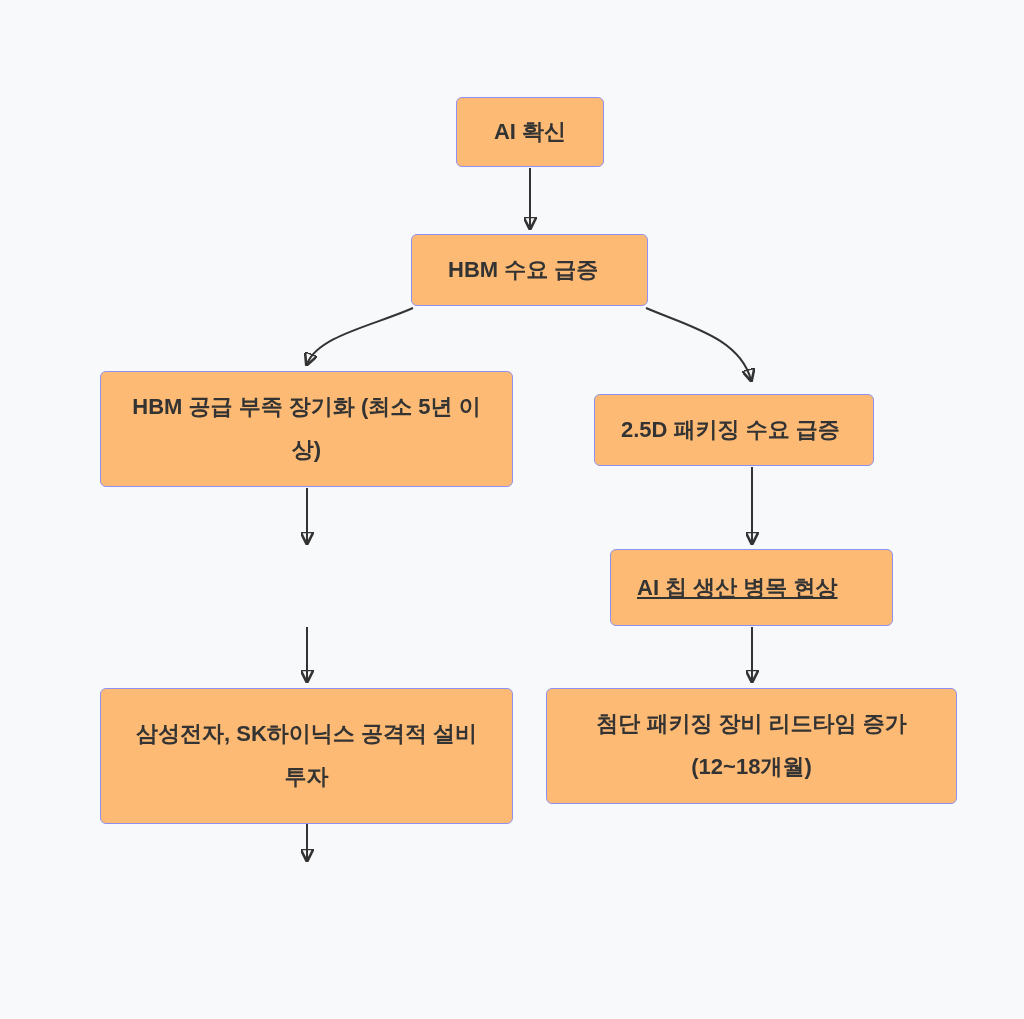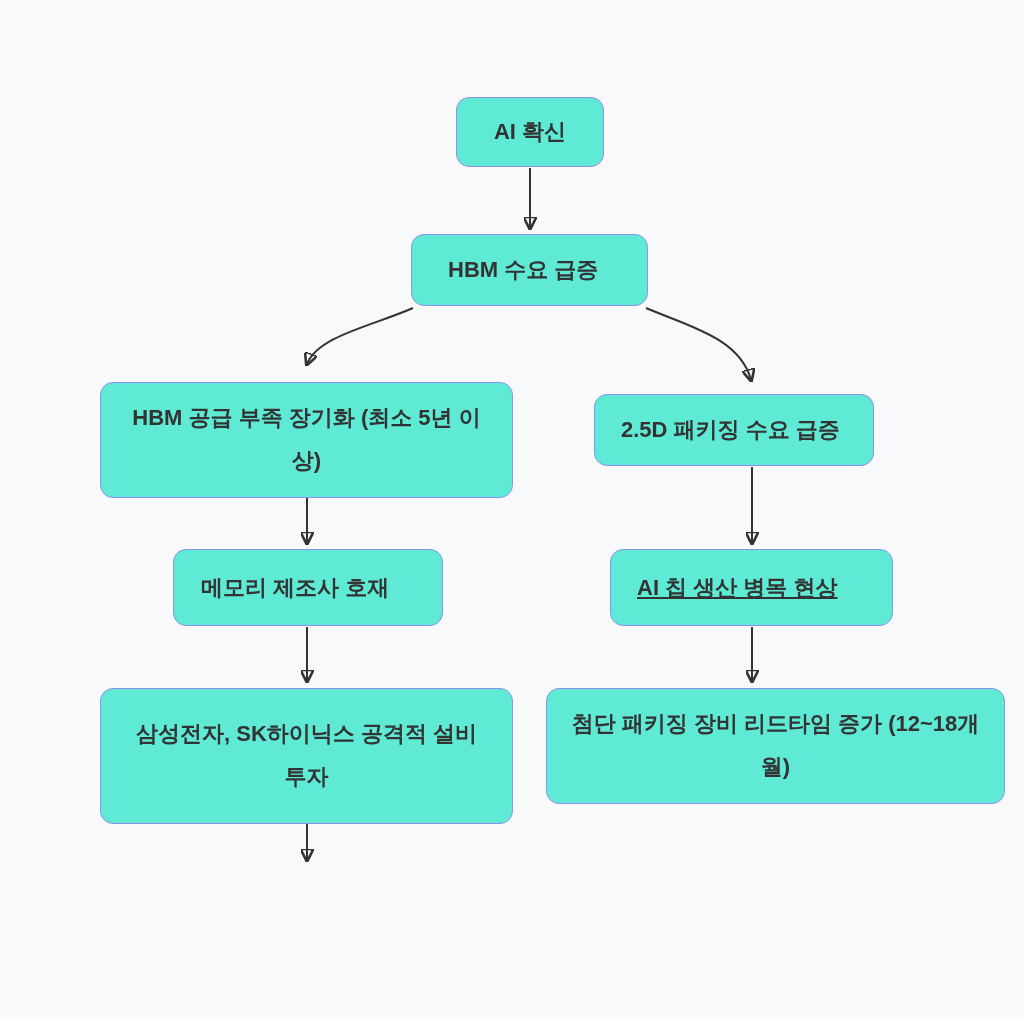--- a/index.html
+++ b/index.html
@@ -8,23 +8,23 @@
     background:#f8f9fb;
     font-family:"Liberation Sans", sans-serif;
     position:relative;
     overflow:hidden;
   }
   .canvas{position:absolute;left:0;top:0;width:1024px;height:1019px;}
   svg.edges{position:absolute;left:0;top:0;}
   svg.edges path{stroke:#333333;stroke-width:2;fill:none;}
   .node{
     position:absolute;
-    background:#5eead4;
+    background:#fdba74;
     border:1.5px solid #8f91f0;
-    border-radius:13px;
+    border-radius:6px;
     box-sizing:border-box;
     color:#333333;
     font-weight:bold;
     font-size:22px;
     display:flex;
     align-items:center;
     justify-content:center;
     text-align:center;
     overflow:hidden;
   }
@@ -34,29 +34,29 @@
   .node.clip{justify-content:flex-start;text-align:left;}
   .node.clip .lbl{
     white-space:nowrap;
     overflow:hidden;
     flex:0 0 auto;
   }
   
   #n0{left:456px;top:97px;width:148px;height:70px;}
   #n1{left:411px;top:234px;width:237px;height:72px;}
   #n1 .lbl{margin-left:36px;width:195px;}
-  #n2{left:100px;top:382px;width:413px;height:116px;}
+  #n2{left:100px;top:371px;width:413px;height:116px;}
   #n3{left:594px;top:394px;width:280px;height:72px;}
   #n3 .lbl{margin-left:26px;width:273px;}
   #n4{left:173px;top:549px;width:270px;height:77px;}
   #n4 .lbl{margin-left:27px;width:227px;}
   #n5{left:610px;top:549px;width:283px;height:77px;}
   #n5 .lbl{margin-left:26px;width:241px;text-decoration:underline;}
   #n6{left:100px;top:688px;width:413px;height:136px;}
-  #n7{left:546px;top:688px;width:459px;height:116px;}
+  #n7{left:546px;top:688px;width:411px;height:116px;}
   #n8{left:184px;top:866px;width:248px;height:78px;}
   #n8 .lbl{margin-left:27px;width:204px;}
 </style>
 </head>
 <body>
 
 <div class="canvas">
 
   <svg class="edges" width="1024" height="1019" viewBox="0 0 1024 1019" aria-hidden="true">
     <defs>
@@ -83,23 +83,20 @@
   </div>
 
   <div class="node multi" id="n2">
     <span class="lbl">HBM 공급 부족 장기화 (최소 5년 이상)</span>
   </div>
 
   <div class="node clip" id="n3">
     <span class="lbl">2.5D 패키징 수요 급증</span>
   </div>
 
-  <div class="node clip" id="n4">
-    <span class="lbl">메모리 제조사 호재</span>
-  </div>
 
   <div class="node clip" id="n5">
     <span class="lbl">AI 칩 생산 병목 현상</span>
   </div>
 
   <div class="node multi" id="n6">
     <span class="lbl">삼성전자, SK하이닉스 공격적 설비 투자</span>
   </div>
 
   <div class="node multi" id="n7">

